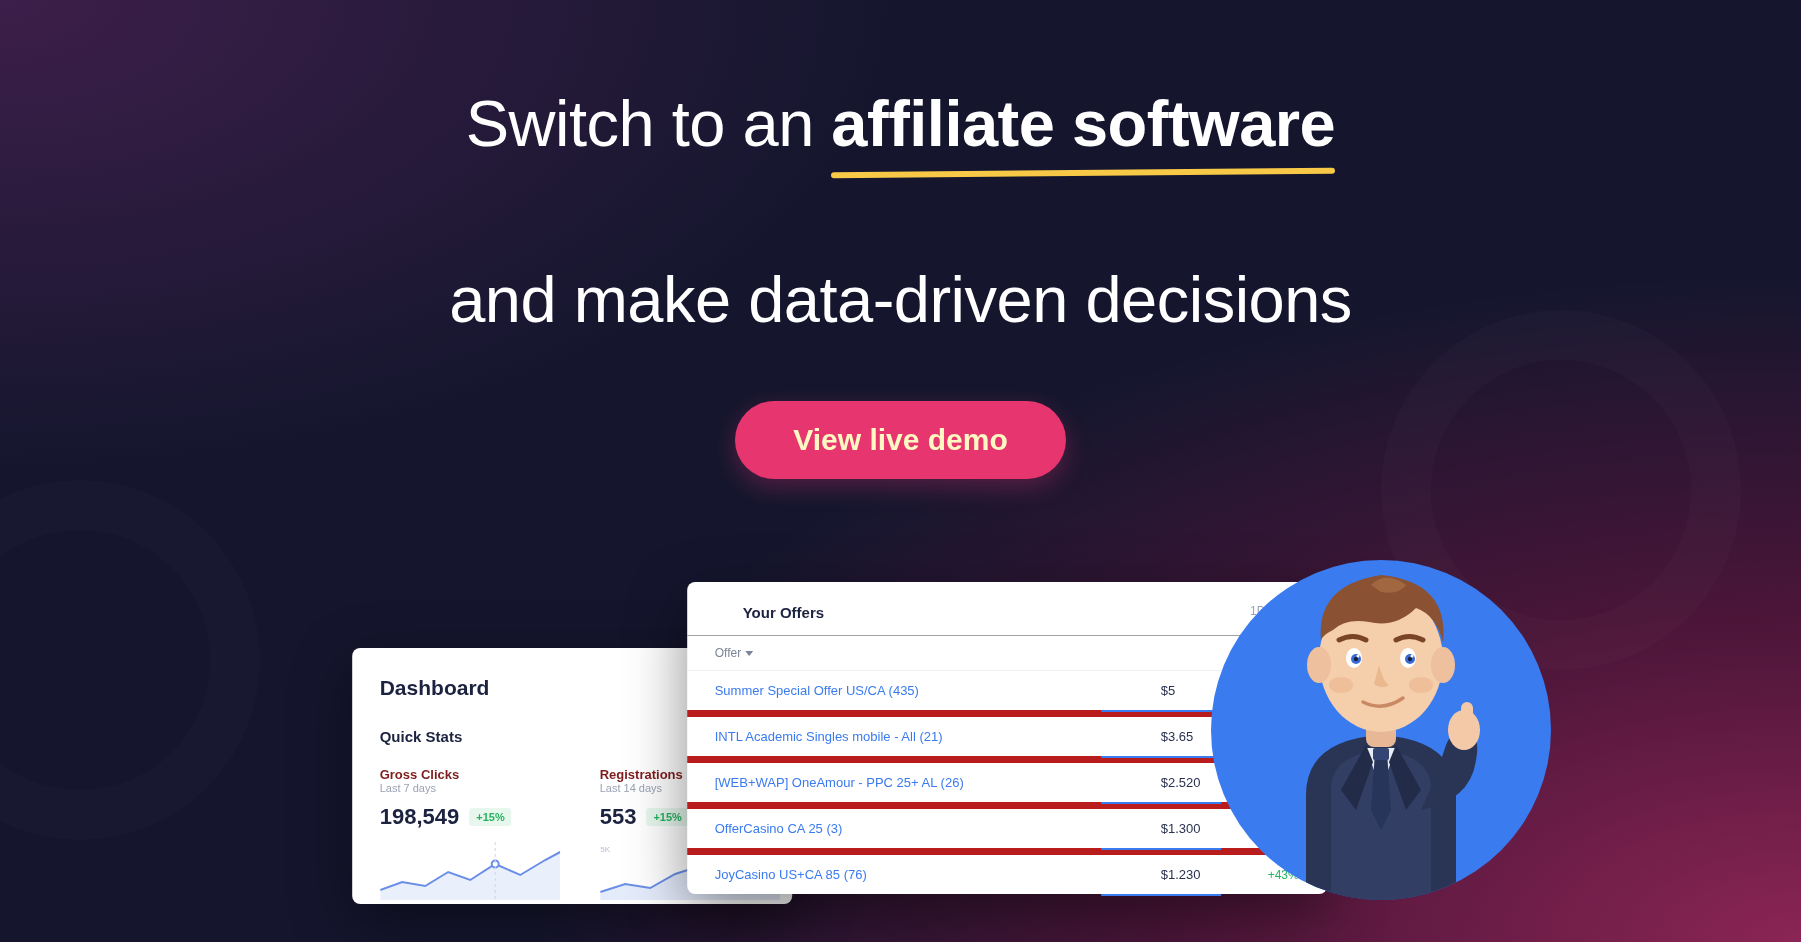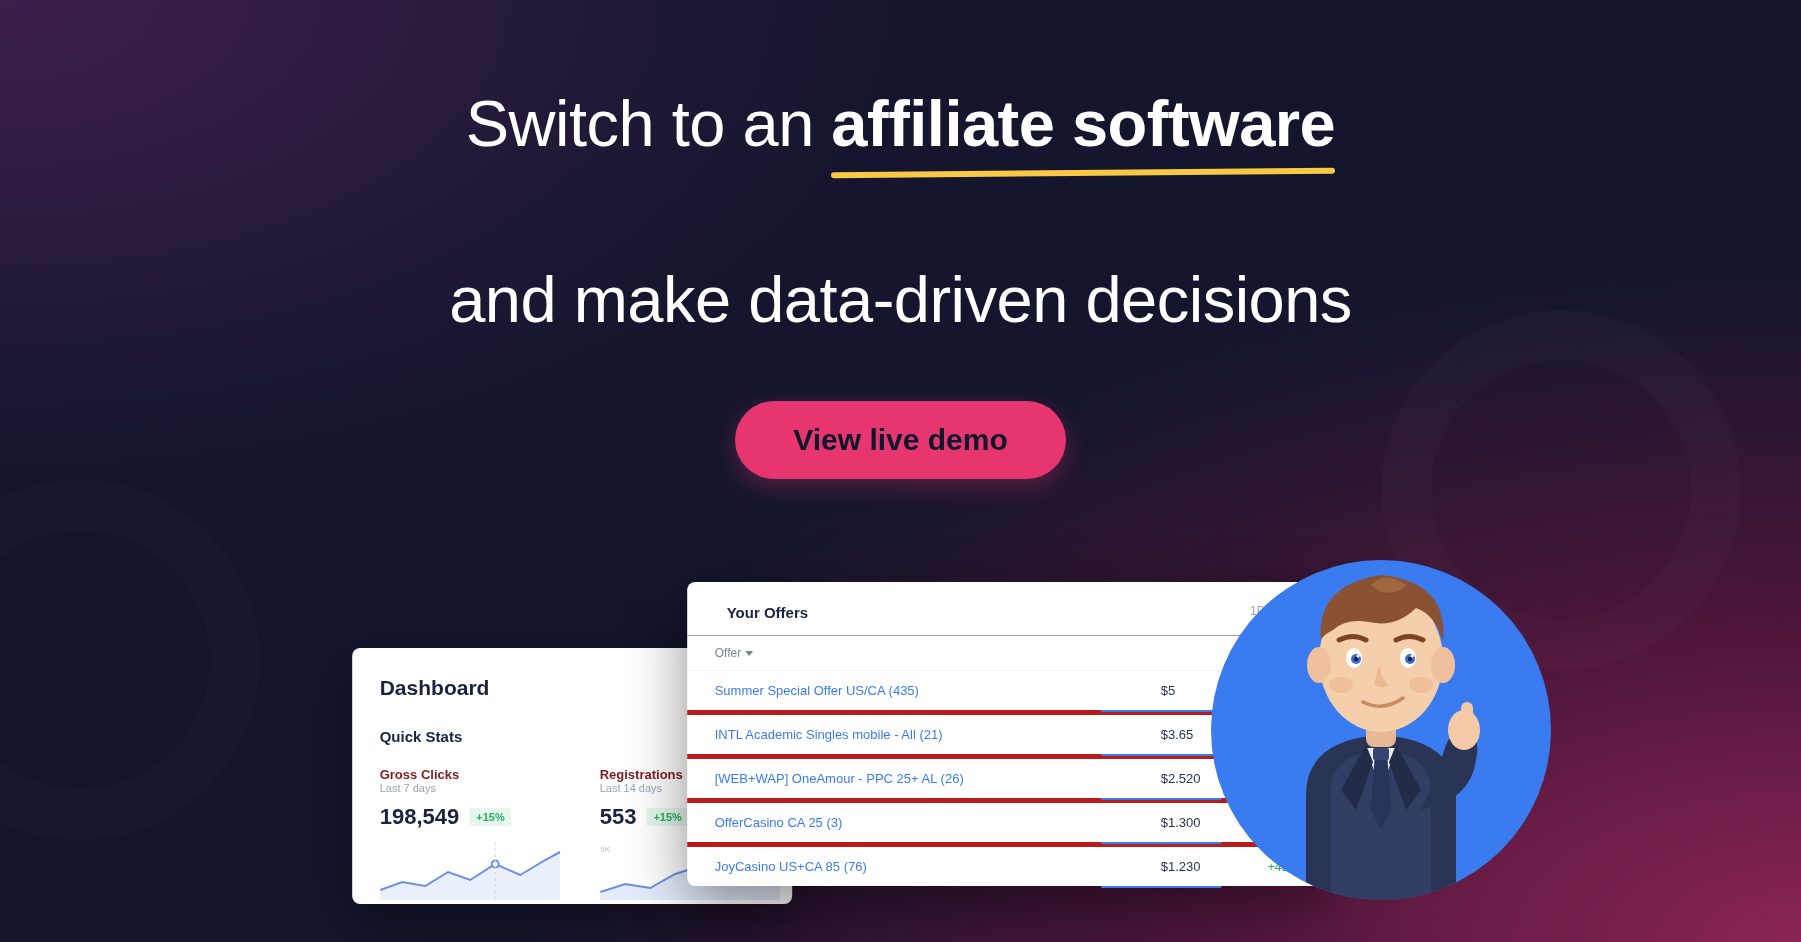--- a/index.html
+++ b/index.html
@@ -55,21 +55,21 @@
       bottom: -8px;
       height: 6px;
       background: #f7c947;
       border-radius: 3px;
       transform: rotate(-0.5deg);
     }
     .cta {
       display: inline-block;
       margin-top: 58px;
       background: #e6356f;
-      color: #0f172a;
+      color: #fef9c3;
       font-size: 30px;
       font-weight: 600;
       padding: 22px 58px;
       border-radius: 999px;
       border: none;
       cursor: pointer;
       box-shadow: 0 8px 24px rgba(230,53,111,0.3);
     }
     .mockups {
       position: absolute;
@@ -146,21 +146,22 @@
       width: 640px;
       background: #fff;
       border-radius: 8px;
       box-shadow: 0 18px 60px rgba(0,0,0,0.45);
       color: #1c2340;
     }
     .offers-header {
       display: flex;
       justify-content: space-between;
       align-items: flex-start;
-      padding: 22px 28px 14px 40px;
+      padding: 22px 28px 14px 28px;
+      margin-left: 28px;
     }
     .offers-title {
       font-size: 15px;
       font-weight: 700;
     }
     .offers-range {
       display: flex;
       gap: 18px;
       font-size: 12px;
       color: #9ba2b5;
@@ -172,21 +173,21 @@
       border-bottom: 1px solid #eef0f5;
       font-size: 12px;
       color: #7d8499;
     }
     .offers-table-head .col-offer { flex: 1; display: flex; align-items: center; gap: 4px; }
     .offers-table-head .col-rev { width: 80px; text-align: right; }
     .offer-row {
       display: flex;
       align-items: center;
       padding: 12px 28px;
-      border-bottom: 5px solid #b91c1c;
+      border-bottom: 7px solid #b91c1c;
       font-size: 13px;
     }
     .offer-row:last-child { border-bottom: none; }
     .offer-name {
       flex: 1;
       color: #3a7bef;
     }
     .offer-rev {
       width: 80px;
       text-align: left;

